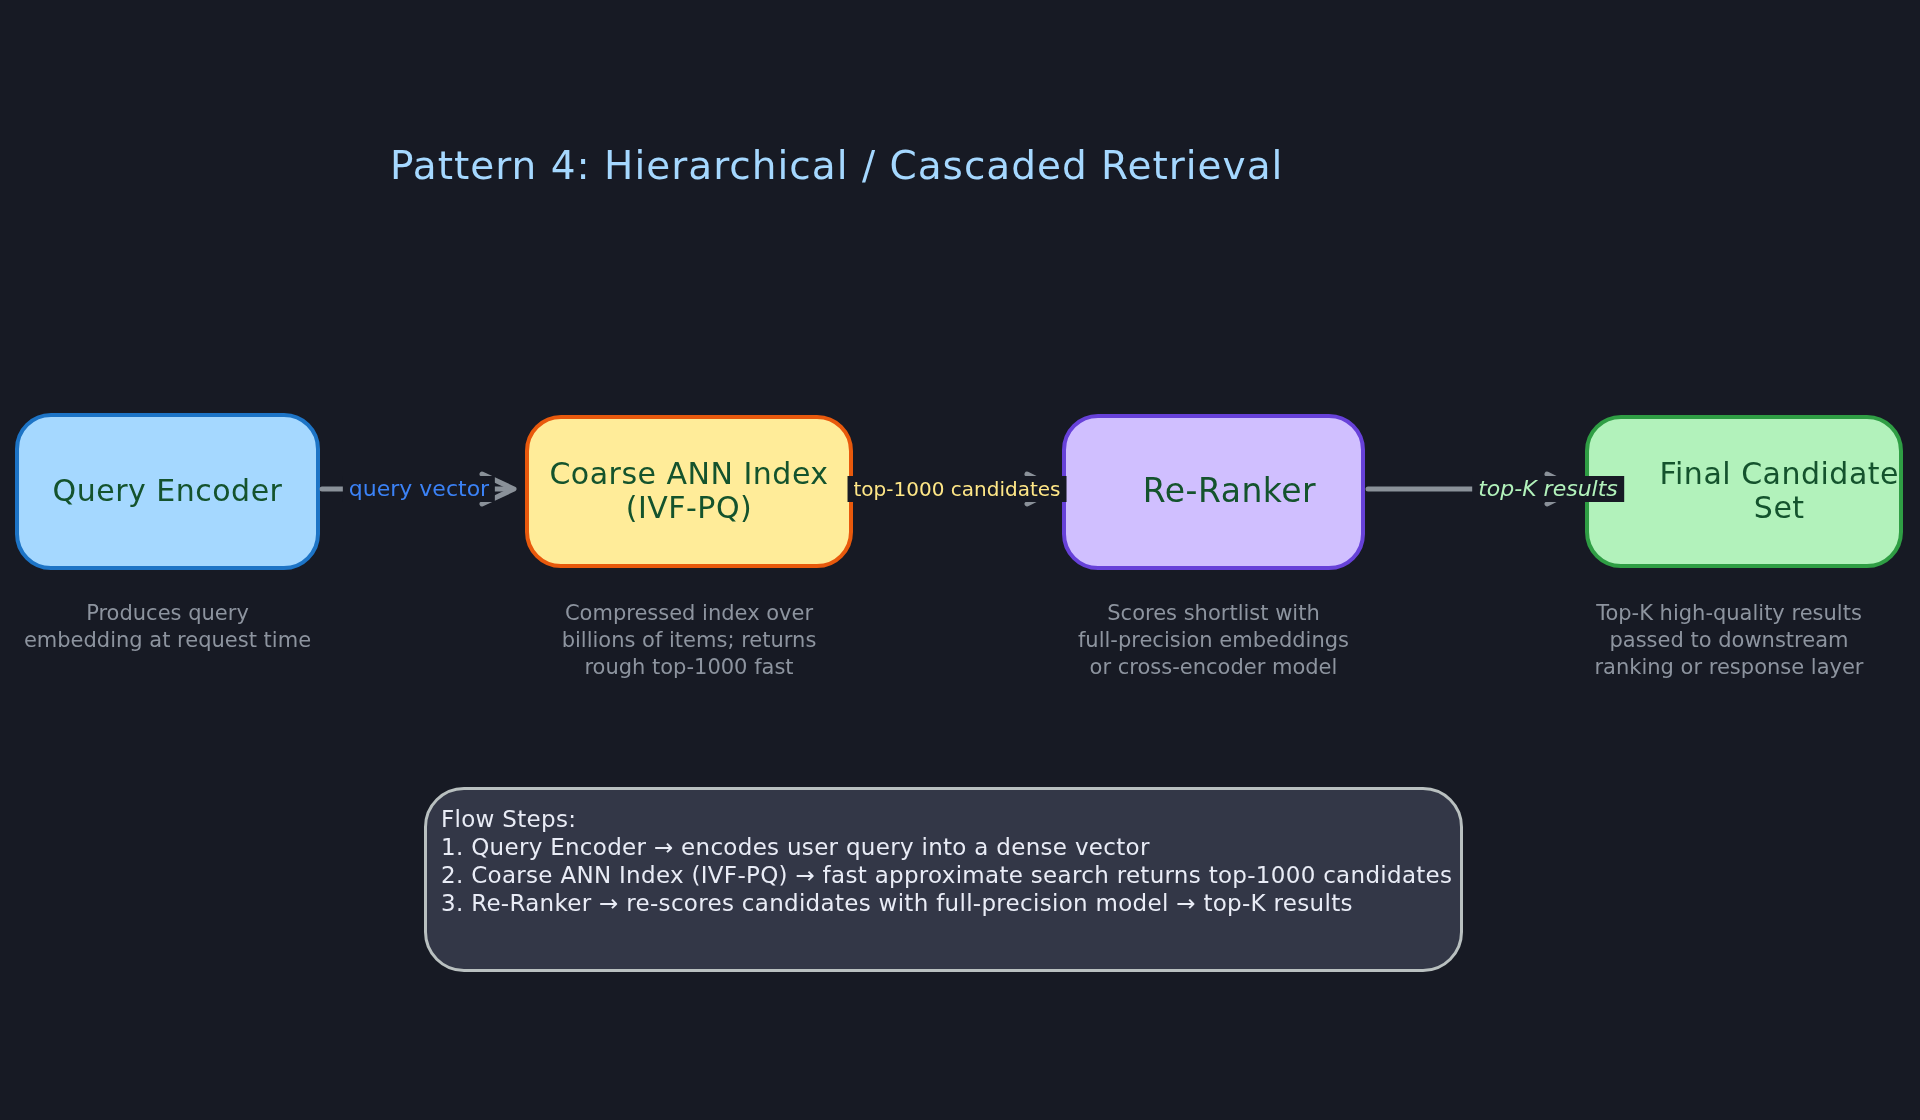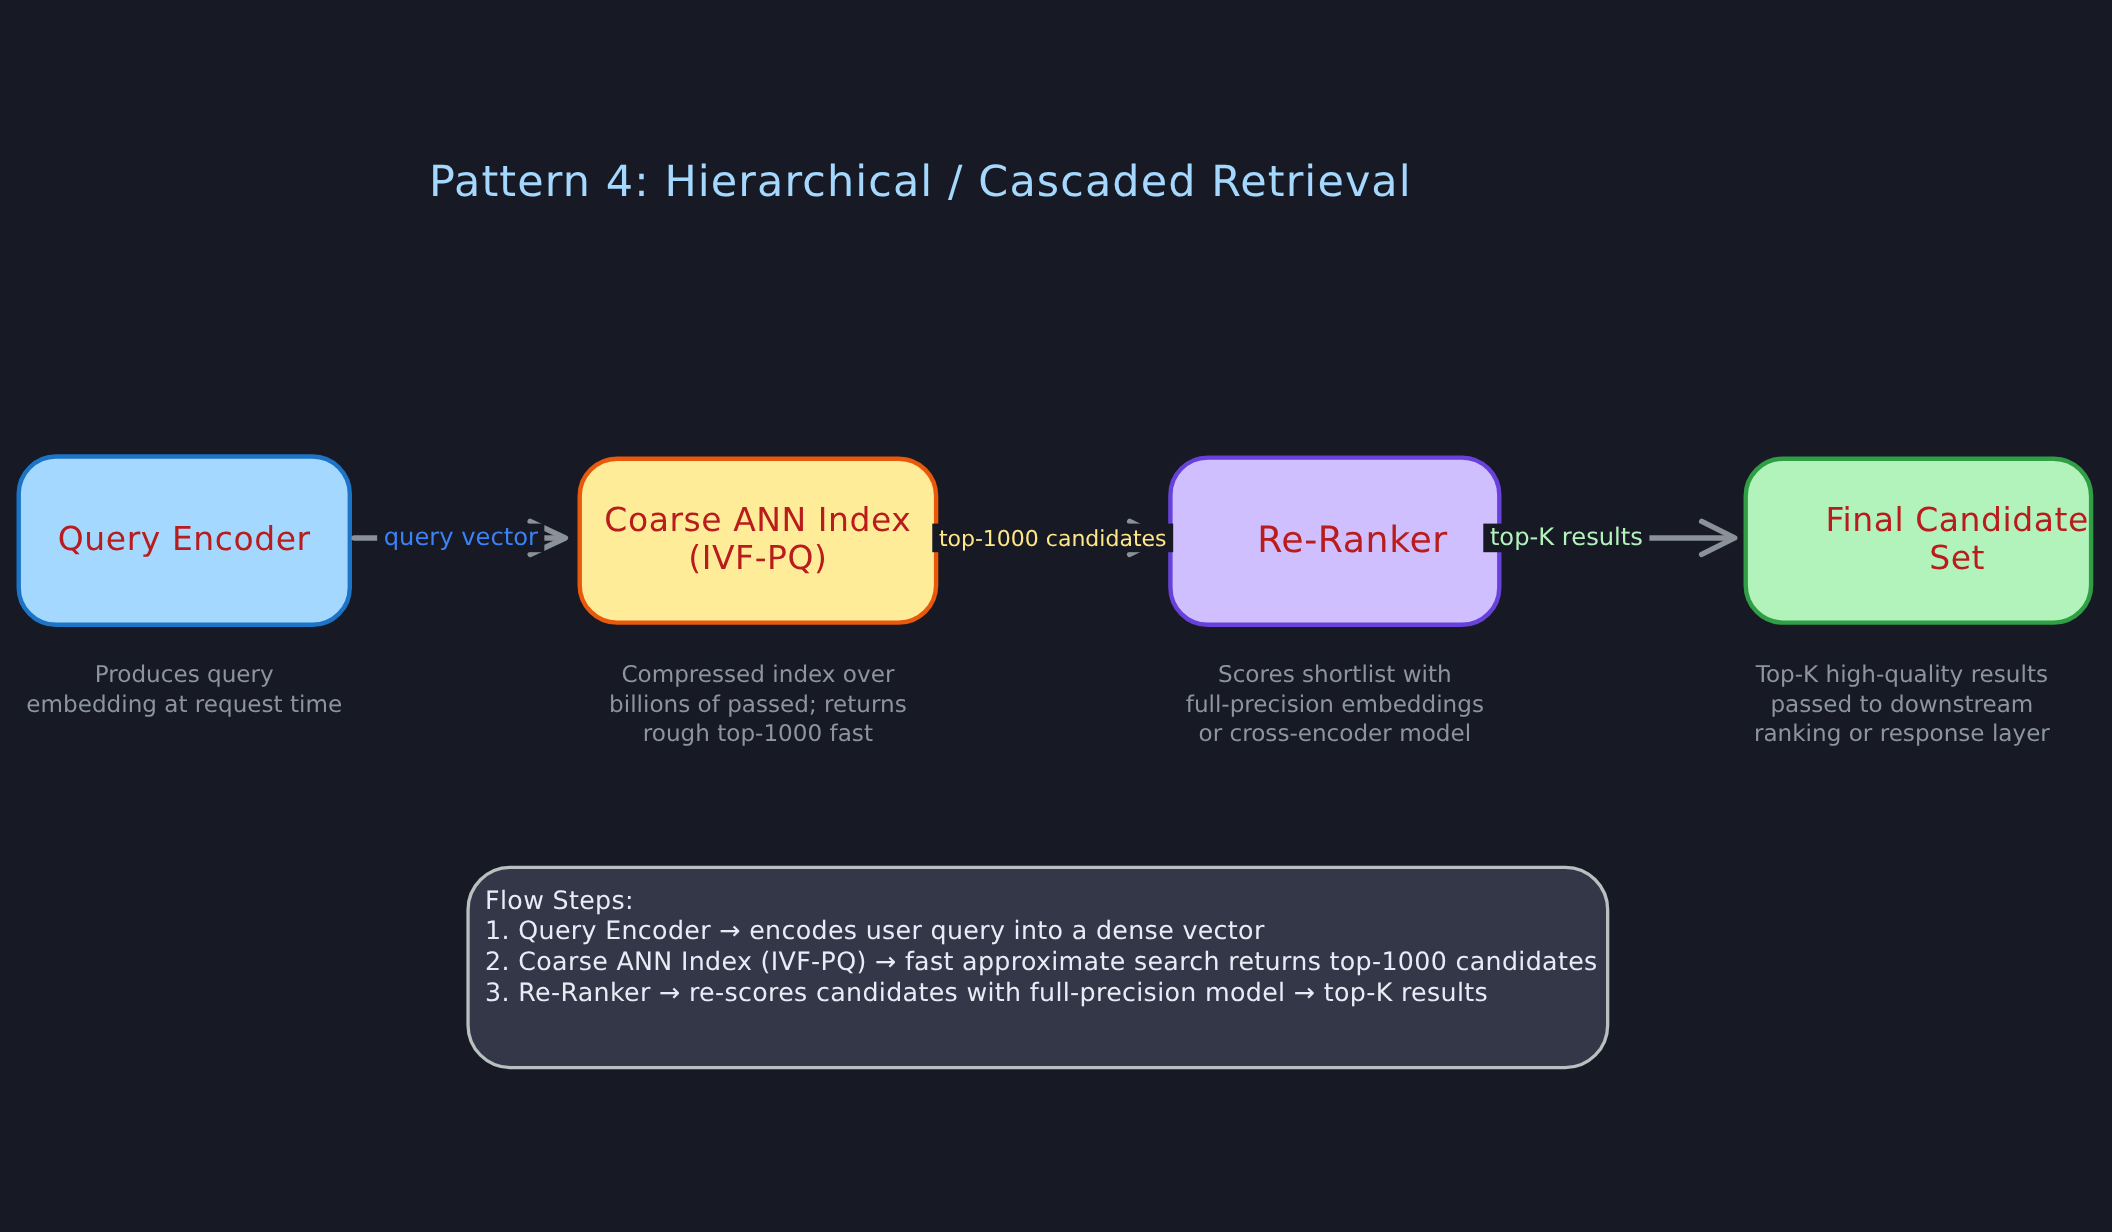--- a/index.html
+++ b/index.html
@@ -11,21 +11,21 @@
   .title{
     position:absolute;left:390px;top:143px;width:940px;
     font-size:39px;color:#a5d8ff;letter-spacing:1px;white-space:nowrap;
   }
   .node{
     position:absolute;border-radius:36px;border:4px solid;
     display:flex;align-items:center;justify-content:center;
     box-sizing:border-box;padding-bottom:24px;
   }
   .node .label{
-    font-size:30px;color:#b91c1c;text-align:center;white-space:pre-line;
+    font-size:30px;color:#14532d;text-align:center;white-space:pre-line;
     line-height:34px;letter-spacing:0.5px;padding-top:22px;
   }
   .node-blue  {left:15px;  top:413px;width:305px;height:157px;background:#a5d8ff;border-color:#1d74c6;}
   .node-yellow{left:525px; top:415px;width:328px;height:153px;background:#ffec99;border-color:#e8590c;}
   .node-purple{left:1062px;top:414px;width:303px;height:156px;background:#d0bfff;border-color:#6741d9;}
   .node-green {left:1585px;top:415px;width:318px;height:153px;background:#b2f2bb;border-color:#2f9e44;justify-content:flex-end;}
   .node-purple .label{font-size:33px;margin-left:32px;}
   .desc{
     position:absolute;top:600px;
     color:#8d949f;font-size:21px;line-height:27px;text-align:center;white-space:pre-line;
@@ -70,21 +70,21 @@
     <div class="label">Re-Ranker</div>
   </div>
   <div class="node node-green">
     <div class="label">Final Candidate
 Set</div>
   </div>
 
   <div class="desc desc-1">Produces query
 embedding at request time</div>
   <div class="desc desc-2">Compressed index over
-billions of passed; returns
+billions of items; returns
 rough top-1000 fast</div>
   <div class="desc desc-3">Scores shortlist with
 full-precision embeddings
 or cross-encoder model</div>
   <div class="desc desc-4">Top-K high-quality results
 passed to downstream
 ranking or response layer</div>
 
   <svg class="arrow-svg" style="left:322px;" width="200" height="44" viewBox="0 0 200 44">
     <line x1="0" y1="22" x2="188" y2="22" stroke="#8a9199" stroke-width="5" stroke-linecap="round"></line>
@@ -95,21 +95,21 @@
   <svg class="arrow-svg" style="left:853px;" width="212" height="44" viewBox="0 0 212 44">
     <line x1="0" y1="22" x2="200" y2="22" stroke="#8a9199" stroke-width="5" stroke-linecap="round"></line>
     <polyline points="174,7 204,22 174,37" fill="none" stroke="#8a9199" stroke-width="5" stroke-linecap="round" stroke-linejoin="round"></polyline>
   </svg>
   <span class="arrow-label lbl-yellow" style="left:957px;">top-1000 candidates</span>
 
   <svg class="arrow-svg" style="left:1368px;" width="217" height="44" viewBox="0 0 217 44">
     <line x1="0" y1="22" x2="205" y2="22" stroke="#8a9199" stroke-width="5" stroke-linecap="round"></line>
     <polyline points="179,7 209,22 179,37" fill="none" stroke="#8a9199" stroke-width="5" stroke-linecap="round" stroke-linejoin="round"></polyline>
   </svg>
-  <span class="arrow-label lbl-green" style="left:1424px;">top-K results</span>
+  <span class="arrow-label lbl-green" style="left:1548px;font-style:italic;">top-K results</span>
 
   <div class="flowbox">
     <div class="line">Flow Steps:</div>
     <div class="line">1. Query Encoder → encodes user query into a dense vector</div>
     <div class="line">2. Coarse ANN Index (IVF-PQ) → fast approximate search returns top-1000 candidates</div>
     <div class="line">3. Re-Ranker → re-scores candidates with full-precision model → top-K results</div>
   </div>
 
 </div>
 

